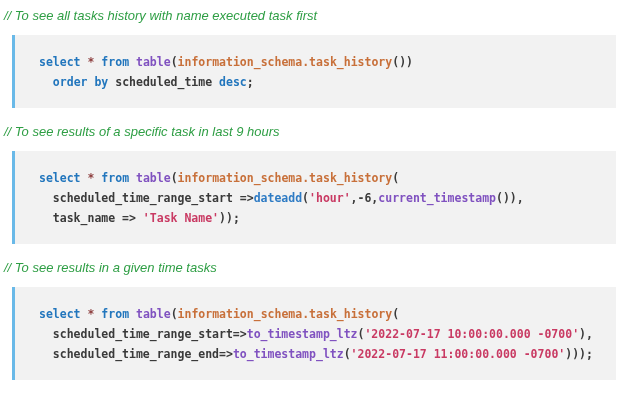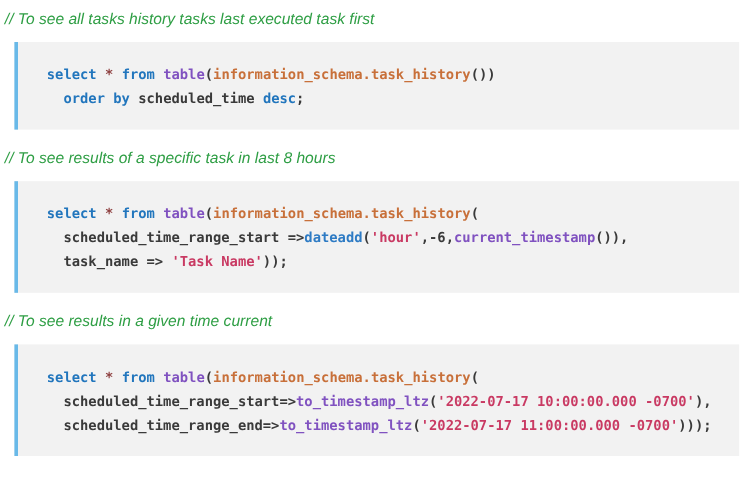--- a/index.html
+++ b/index.html
@@ -37,24 +37,24 @@
   .tk-fb{color:var(--c-funcblue,#2e7bc4);}
   .tk-s {color:var(--c-string,#c93a63);}
   .tk-o {color:var(--c-schema,#c8703a);}
   .tk-st{color:var(--c-star,#8e4040);}
 </style>
 </head>
 <body>
 
 <div id="sections">
     <div class="section">
-      <div class="comment">// To see all tasks history tasks last executed task first</div>
+      <div class="comment">// To see all tasks history with name executed task first</div>
       <pre class="code-block"><div class="code-line"><span class="tk-k">select</span><span class="tk-p"> </span><span class="tk-st">*</span><span class="tk-p"> </span><span class="tk-k">from</span><span class="tk-p"> </span><span class="tk-fp">table</span><span class="tk-p">(</span><span class="tk-o">information_schema.task_history</span><span class="tk-p">())</span></div><div class="code-line"><span class="tk-p">  </span><span class="tk-k">order</span><span class="tk-p"> </span><span class="tk-k">by</span><span class="tk-p"> scheduled_time </span><span class="tk-k">desc</span><span class="tk-p">;</span></div></pre>
     </div>
     <div class="section">
-      <div class="comment">// To see results of a specific task in last 8 hours</div>
+      <div class="comment">// To see results of a specific task in last 9 hours</div>
       <pre class="code-block"><div class="code-line"><span class="tk-k">select</span><span class="tk-p"> </span><span class="tk-st">*</span><span class="tk-p"> </span><span class="tk-k">from</span><span class="tk-p"> </span><span class="tk-fp">table</span><span class="tk-p">(</span><span class="tk-o">information_schema.task_history</span><span class="tk-p">(</span></div><div class="code-line"><span class="tk-p">  scheduled_time_range_start =&gt;</span><span class="tk-fb">dateadd</span><span class="tk-p">(</span><span class="tk-s">'hour'</span><span class="tk-p">,-6,</span><span class="tk-fp">current_timestamp</span><span class="tk-p">()),</span></div><div class="code-line"><span class="tk-p">  task_name =&gt; </span><span class="tk-s">'Task Name'</span><span class="tk-p">));</span></div></pre>
     </div>
     <div class="section">
-      <div class="comment">// To see results in a given time current</div>
+      <div class="comment">// To see results in a given time tasks</div>
       <pre class="code-block"><div class="code-line"><span class="tk-k">select</span><span class="tk-p"> </span><span class="tk-st">*</span><span class="tk-p"> </span><span class="tk-k">from</span><span class="tk-p"> </span><span class="tk-fp">table</span><span class="tk-p">(</span><span class="tk-o">information_schema.task_history</span><span class="tk-p">(</span></div><div class="code-line"><span class="tk-p">  scheduled_time_range_start=&gt;</span><span class="tk-fp">to_timestamp_ltz</span><span class="tk-p">(</span><span class="tk-s">'2022-07-17 10:00:00.000 -0700'</span><span class="tk-p">),</span></div><div class="code-line"><span class="tk-p">  scheduled_time_range_end=&gt;</span><span class="tk-fp">to_timestamp_ltz</span><span class="tk-p">(</span><span class="tk-s">'2022-07-17 11:00:00.000 -0700'</span><span class="tk-p">)));</span></div></pre>
     </div>
   </div>
 
 </body></html>

